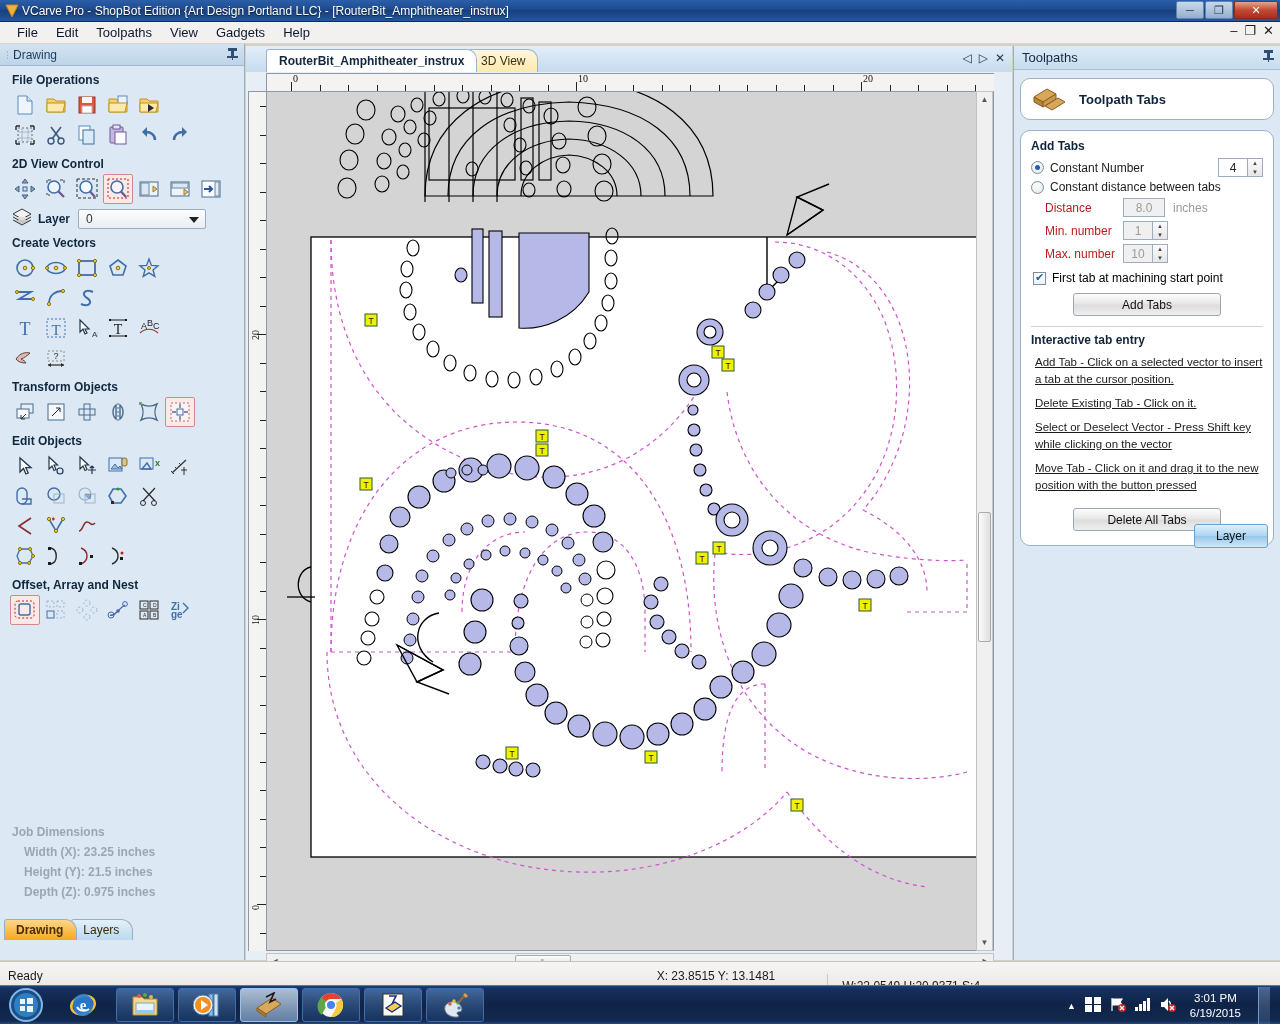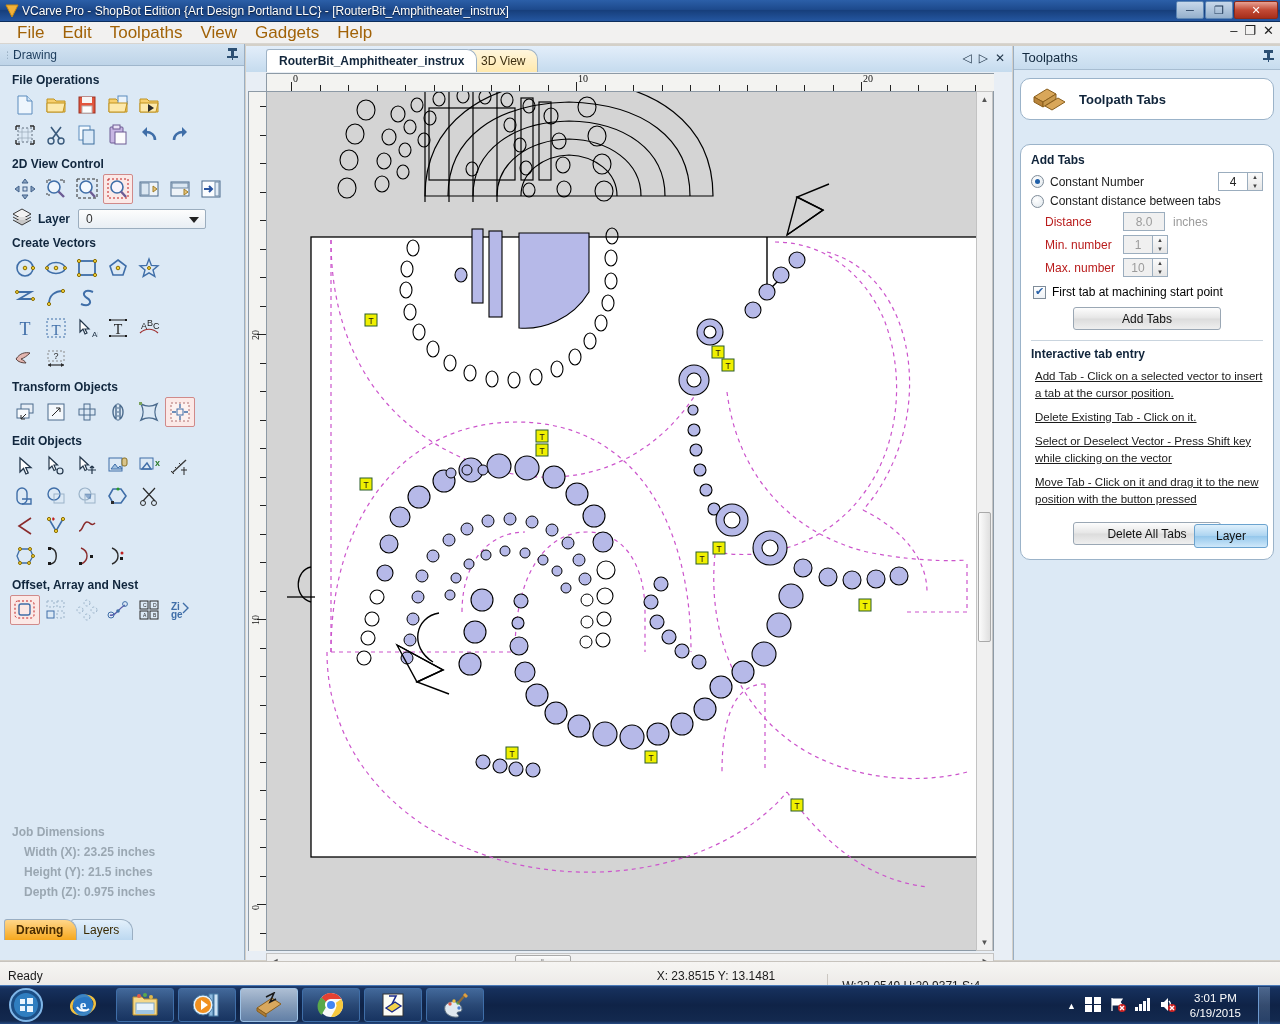--- a/index.html
+++ b/index.html
@@ -44,21 +44,21 @@
   }
 
   
   #menubar {
     position: absolute; left: 0; top: 22px; width: 1280px; height: 22px;
     background: #f2f1f0;
     border-bottom: 1px solid #d8d5d0;
     display: flex; align-items: center; padding-left: 8px;
   }
   #menubar .mi {
-    padding: 2px 9px; font-size: 17px; color: #a16207; cursor: default;
+    padding: 2px 9px; font-size: 13px; color: #0f172a; cursor: default;
   }
 
   
   #mdibtns {
     position: absolute; right: 6px; top: 24px;
     display: flex; gap: 7px; color: #202020; font-size: 13px;
     line-height: 1;
   }
 
   
@@ -1229,21 +1229,21 @@
         <svg width="36" height="26" viewBox="0 0 36 26">
           <path d="M3 12 L16 4 L25 9 L12 17 Z" fill="#d9a75a" stroke="#8a5f1d"></path>
           <path d="M3 12 L12 17 L12 22 L3 17 Z" fill="#b9843b" stroke="#8a5f1d"></path>
           <path d="M12 17 L25 9 L25 14 L12 22 Z" fill="#c99a4e" stroke="#8a5f1d"></path>
           <path d="M14 21 L27 13 L34 17 L21 25 Z" fill="#d9a75a" stroke="#8a5f1d"></path>
         </svg>
       </span>
       <span class="ttl">Toolpath Tabs</span>
     </div>
 
-    <div class="card body" style="margin-top:24px;">
+    <div class="card body" style="margin-top:10px;">
       <div class="grp-title">Add Tabs</div>
 
       <div class="radiorow">
         <span class="radio on"></span>
         <span class="rlabel">Constant Number</span>
         <span class="spin">
           <span class="box">4</span>
           <span class="btns">
             <div>▲</div>
             <div>▼</div>

